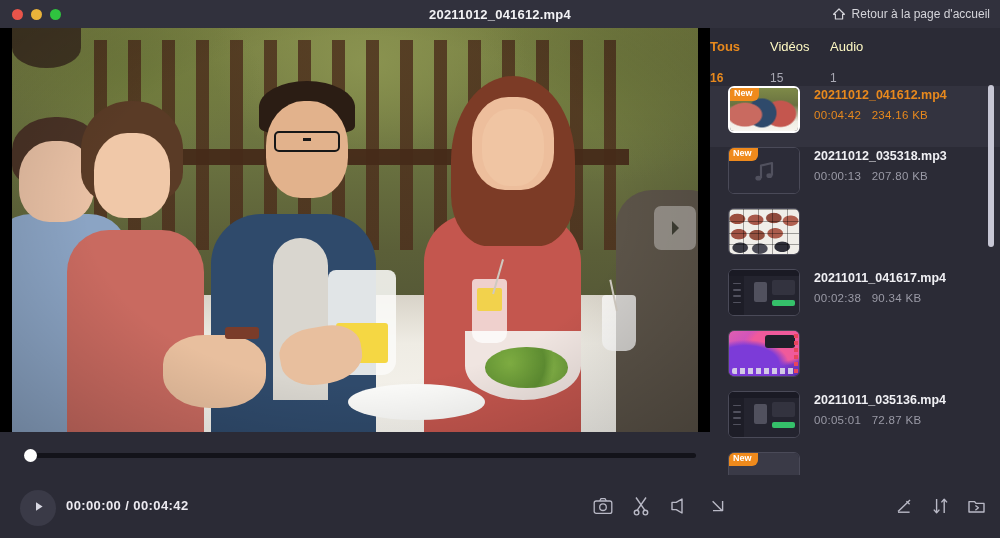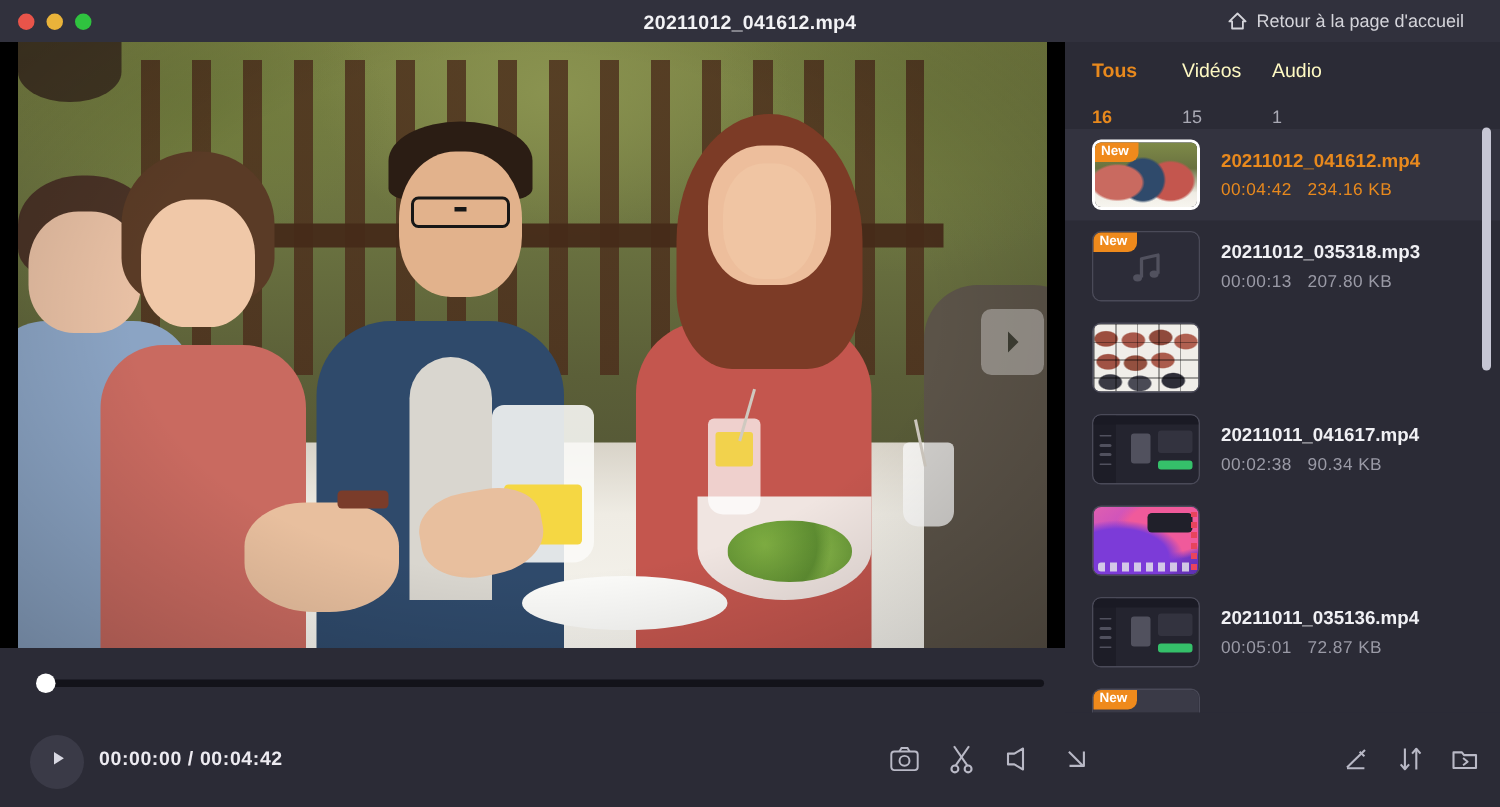--- a/index.html
+++ b/index.html
@@ -21,21 +21,21 @@
   .light.red    { background:#e8544a; }
   .light.yellow { background:#e9b33a; }
   .light.green  { background:#2fc33f; }
   .win-title {
     position:absolute; left:0; right:0; top:0; height:28px;
     display:flex; align-items:center; justify-content:center;
     color:#f2f2f5; font-size:13px; font-weight:bold; letter-spacing:.2px;
     pointer-events:none;
   }
   .home-btn {
-    position:absolute; right:24px; top:0; height:28px;
+    position:absolute; right:10px; top:0; height:28px;
     display:flex; align-items:center; gap:6px;
     color:#d4d4da; font-size:12px; cursor:pointer;
   }
   .home-btn svg { display:block; }
 
   
   .video-wrap {
     position:absolute; left:0; top:28px; width:710px; height:404px;
     background:#000; overflow:hidden;
   }
@@ -181,33 +181,33 @@
   .tool { width:22px; height:22px; display:flex; align-items:center; justify-content:center; cursor:pointer; }
   .tool svg { display:block; }
 
   
   .panel {
     position:absolute; left:710px; top:28px; width:290px; height:447px;
     background:#2b2b36;
   }
   .tabs {
     position:absolute; left:710px; top:38px; width:290px; height:44px;
-    display:flex; padding-left:18px; gap:0;
+    display:flex; gap:0;
   }
   .tab { width:60px; cursor:pointer; }
   .tab .tl { font-size:13px; color:#fef9c3; display:block; line-height:17px; }
   .tab .tc { font-size:12px; color:#a9a9b4; display:block; line-height:17px; margin-top:15px; }
   .tab.active .tl, .tab.active .tc { color:#e8891d; font-weight:bold; }
 
   .list {
     position:absolute; left:710px; top:86px; width:290px; height:389px;
     overflow:hidden;
   }
   .row {
-    position:relative; height:61px; display:flex; align-items:center;
+    position:relative; height:61px; display:flex; align-items:flex-start;
     padding-left:18px; cursor:pointer;
   }
   .row.selected { background:#33333f; }
   .thumb {
     position:relative; width:72px; height:47px; border-radius:6px;
     flex:0 0 auto; overflow:hidden; background:#23232d;
     border:1px solid #4a4a58;
   }
   .row.selected .thumb { border:2px solid #ffffff; }
   .badge {

